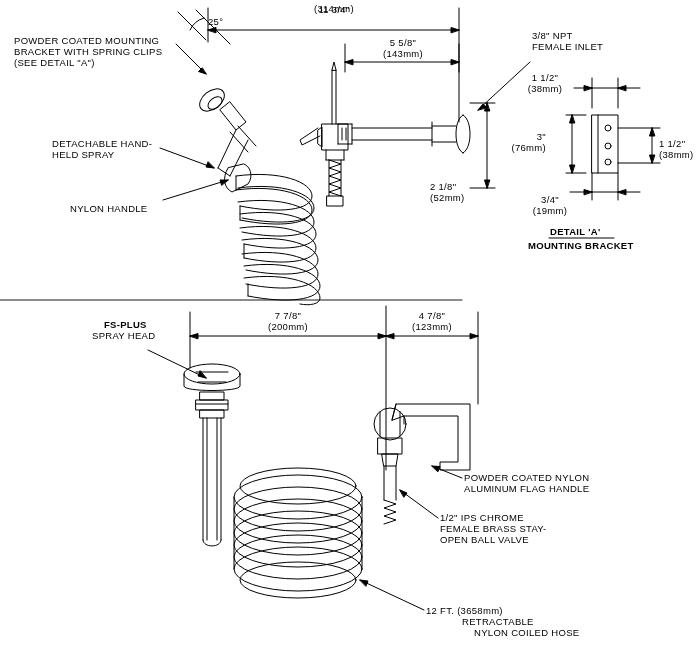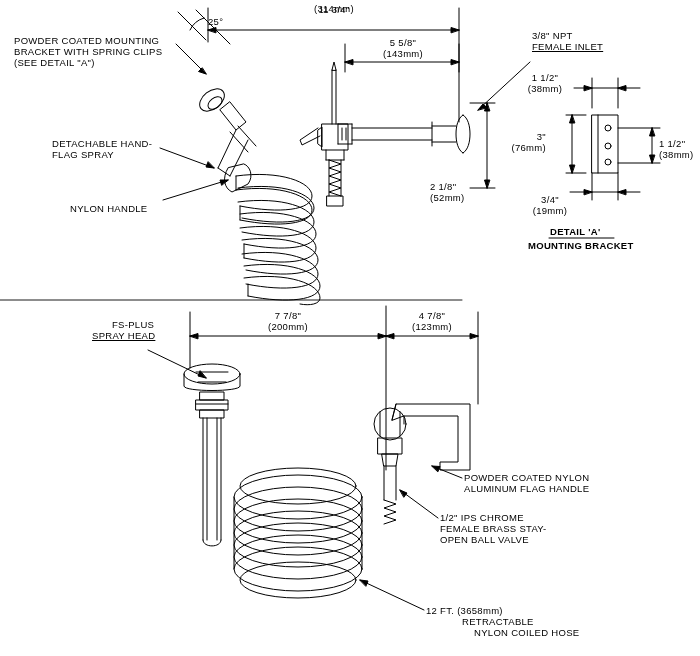--- a/index.html
+++ b/index.html
@@ -232,26 +232,26 @@
   <div class="lbl" style="left:176px;top:16px;margin-left:32px;">25°</div>
 
   <div class="lbl" style="left:430px;top:181px;">2 1/8"</div>
   <div class="lbl" style="left:430px;top:192px;">(52mm)</div>
 
   <div class="lbl" style="left:14px;top:35px;">POWDER COATED MOUNTING</div>
   <div class="lbl" style="left:14px;top:46px;">BRACKET WITH SPRING CLIPS</div>
   <div class="lbl" style="left:14px;top:57px;">(SEE DETAIL "A")</div>
 
   <div class="lbl" style="left:52px;top:138px;">DETACHABLE HAND-</div>
-  <div class="lbl" style="left:52px;top:149px;">FLAG SPRAY</div>
+  <div class="lbl" style="left:52px;top:149px;">HELD SPRAY</div>
 
   <div class="lbl" style="left:70px;top:203px;">NYLON HANDLE</div>
 
   <div class="lbl" style="left:532px;top:30px;">3/8" NPT</div>
-  <div class="lbl" style="left:532px;top:41px;text-decoration:underline;">FEMALE INLET</div>
+  <div class="lbl" style="left:532px;top:41px;">FEMALE INLET</div>
 
   <div class="lbl c" style="left:505px;top:72px;width:80px;">1 1/2"</div>
   <div class="lbl c" style="left:505px;top:83px;width:80px;">(38mm)</div>
 
   <div class="lbl r" style="left:500px;top:131px;width:46px;">3"</div>
   <div class="lbl r" style="left:500px;top:142px;width:46px;">(76mm)</div>
 
   <div class="lbl" style="left:659px;top:138px;">1 1/2"</div>
   <div class="lbl" style="left:659px;top:149px;">(38mm)</div>
 
@@ -260,22 +260,22 @@
 
   <div class="lbl b" style="left:550px;top:226px;">DETAIL 'A'</div>
   <div class="lbl b" style="left:528px;top:240px;">MOUNTING BRACKET</div>
 
   <div class="lbl c" style="left:236px;top:310px;width:104px;">7 7/8"</div>
   <div class="lbl c" style="left:236px;top:321px;width:104px;">(200mm)</div>
 
   <div class="lbl c" style="left:384px;top:310px;width:96px;">4 7/8"</div>
   <div class="lbl c" style="left:384px;top:321px;width:96px;">(123mm)</div>
 
-  <div class="lbl" style="left:112px;top:319px;">FS-PLUS</div>
-  <div class="lbl" style="left:92px;top:330px;text-decoration:underline;">SPRAY HEAD</div>
+  <div class="lbl" style="left:104px;top:319px;font-weight:bold;">FS-PLUS</div>
+  <div class="lbl" style="left:92px;top:330px;">SPRAY HEAD</div>
 
   <div class="lbl" style="left:464px;top:472px;">POWDER COATED NYLON</div>
   <div class="lbl" style="left:464px;top:483px;">ALUMINUM FLAG HANDLE</div>
 
   <div class="lbl" style="left:440px;top:512px;">1/2" IPS CHROME</div>
   <div class="lbl" style="left:440px;top:523px;">FEMALE BRASS STAY-</div>
   <div class="lbl" style="left:440px;top:534px;">OPEN BALL VALVE</div>
 
   <div class="lbl" style="left:426px;top:605px;">12 FT. (3658mm)</div>
   <div class="lbl" style="left:426px;top:616px;padding-left:36px;">RETRACTABLE</div>

